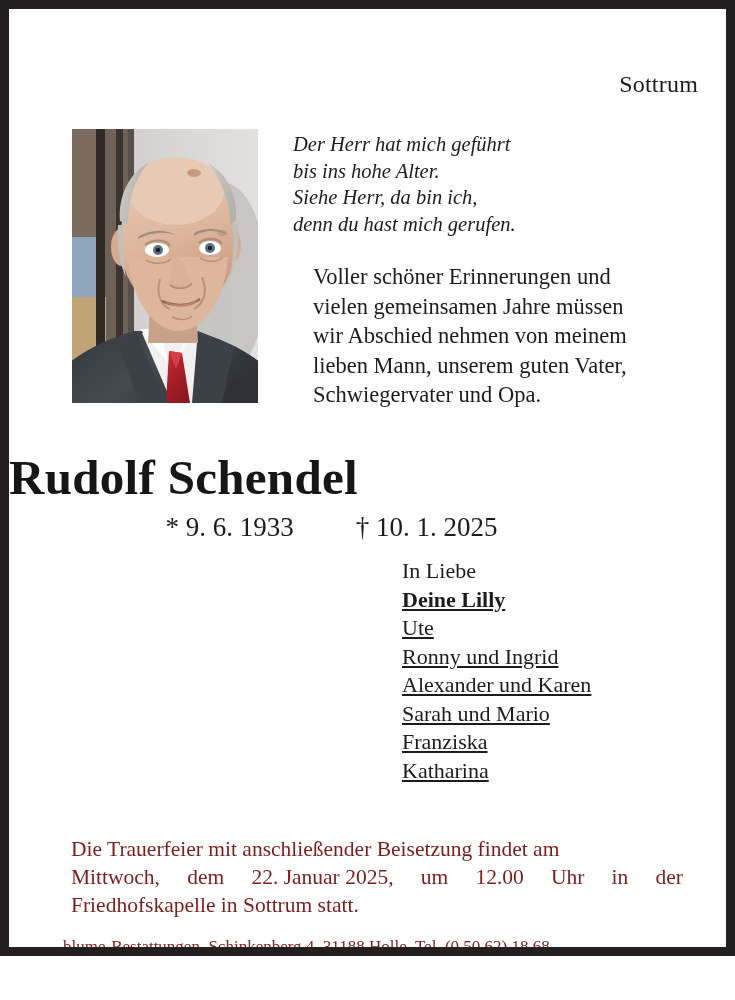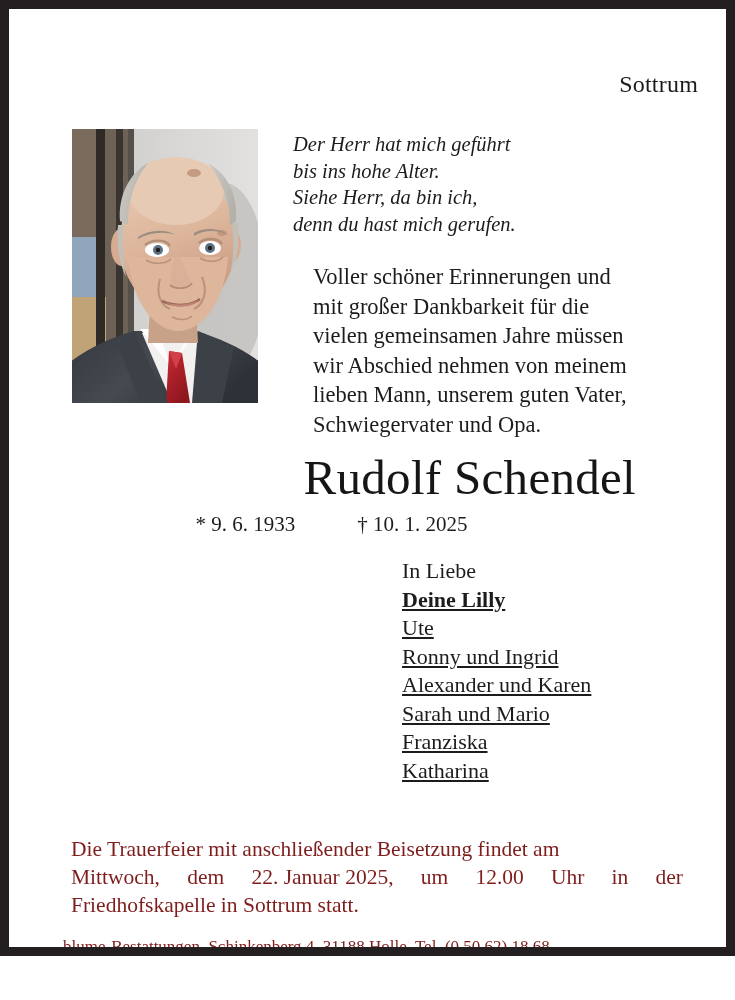--- a/index.html
+++ b/index.html
@@ -82,37 +82,37 @@
     margin-left: 20px;
   }
   .memorial .ln { white-space: nowrap; }
 
   
   .name {
     position: absolute;
     left: 0;
     right: 0;
     top: 440px;
-    text-align: right;
+    text-align: left;
     font-size: 49px;
-    font-weight: normal;
+    font-weight: bold;
     color: #161616;
     letter-spacing: 0.3px;
     padding-right: 90px;
     box-sizing: border-box;
   }
 
   
   .dates {
     position: absolute;
     left: 0;
     right: 16px;
     top: 503px;
     text-align: center;
-    font-size: 21px;
+    font-size: 27px;
     color: #1c1c1c;
     padding-right: 56px;
     box-sizing: border-box;
     white-space: nowrap;
   }
   .dates .date-birth { margin-right: 62px; }
 
   
   .survivors {
     position: absolute;
@@ -265,21 +265,20 @@
 
     <div class="verse">
       <div class="ln">Der Herr hat mich geführt</div>
       <div class="ln">bis ins hohe Alter.</div>
       <div class="ln">Siehe Herr, da bin ich,</div>
       <div class="ln">denn du hast mich gerufen.</div>
     </div>
 
     <div class="memorial">
       <div class="ln">Voller schöner Erinnerungen und</div>
-      <div class="ln">mit großer Dankbarkeit für die</div>
       <div class="ln">vielen gemeinsamen Jahre müssen</div>
       <div class="ln">wir Abschied nehmen von meinem</div>
       <div class="ln">lieben Mann, unserem guten Vater,</div>
       <div class="ln">Schwiegervater und Opa.</div>
     </div>
 
     <div class="name">Rudolf Schendel</div>
 
     <div class="dates">
       <span class="date-birth"><span>*</span> <span>9. 6. 1933</span></span><span class="date-death"><span>†</span> <span>10. 1. 2025</span></span>

